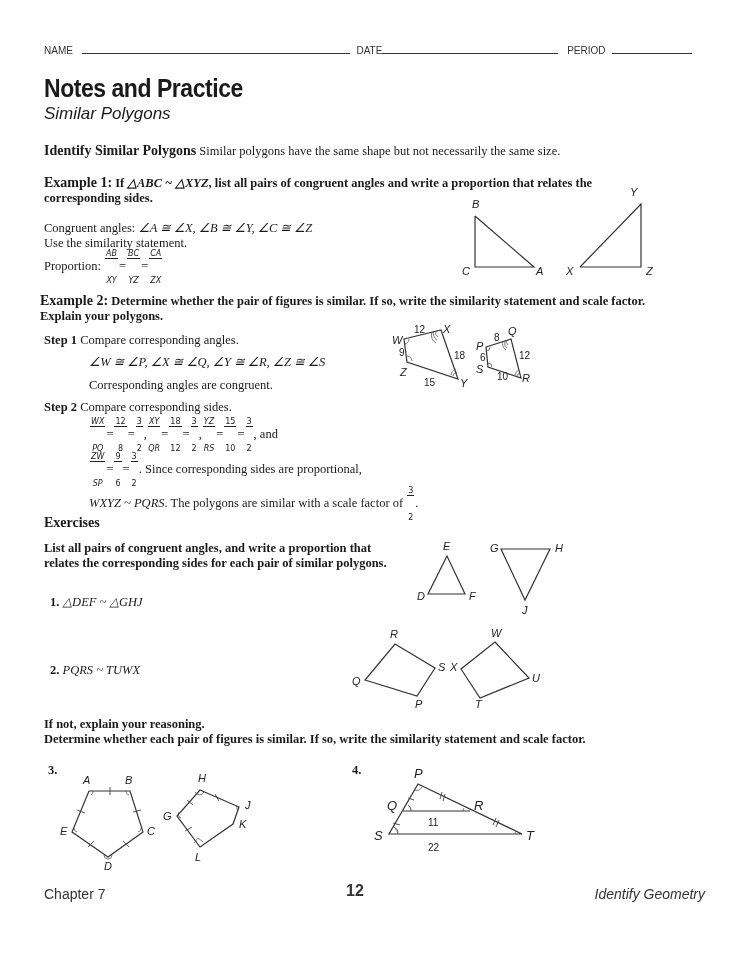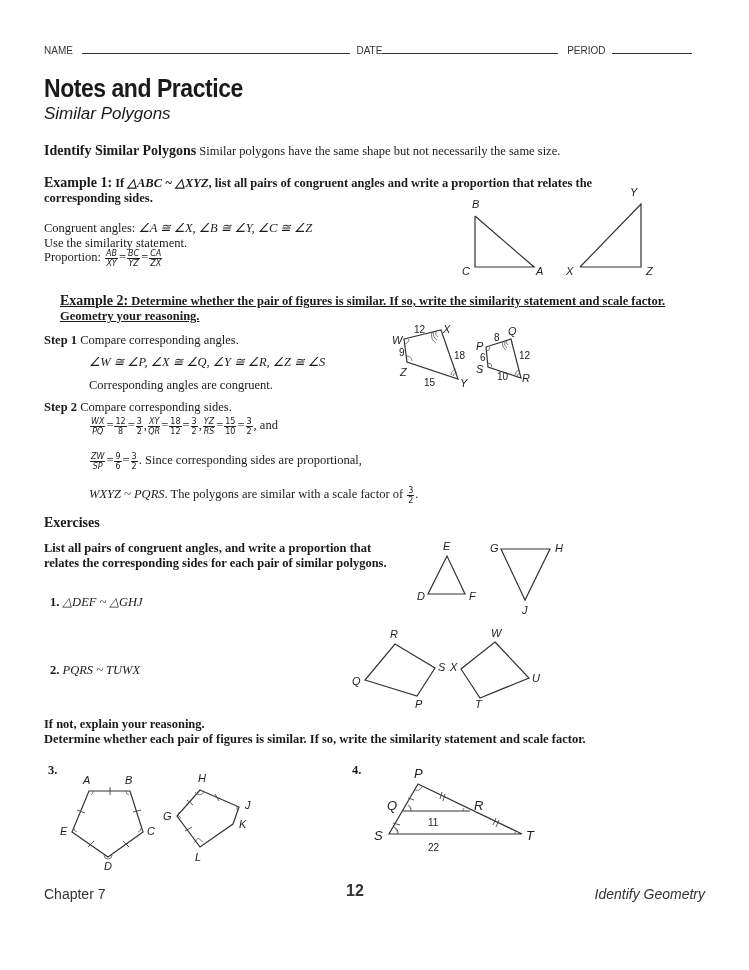--- a/index.html
+++ b/index.html
@@ -5,21 +5,21 @@
   html,body{margin:0;padding:0;background:#fff;}
   body{width:749px;height:970px;position:relative;overflow:hidden;color:#1a1a1a;font-family:"Liberation Serif",serif;}
   .abs{position:absolute;}
   .hdr{top:44px;left:44px;font-size:10px;color:#333;font-family:"Liberation Sans",sans-serif;white-space:nowrap;}
   .uline{display:inline-block;border-bottom:1px solid #333;height:9px;vertical-align:baseline;}
   .title{top:74px;left:44px;font-size:25px;font-weight:bold;font-family:"Liberation Sans",sans-serif;letter-spacing:-0.5px;transform:scaleX(0.92);transform-origin:left;}
   .subtitle{top:104px;left:44px;font-size:17px;font-style:italic;font-family:"Liberation Sans",sans-serif;}
   .p{font-size:12.5px;line-height:15px;}
   .b{font-weight:bold;}
   .i{font-style:italic;}
-  .frac{display:inline-flex;flex-direction:column;align-items:center;vertical-align:middle;font-size:8px;line-height:9px;margin:0 1px;font-family:"DejaVu Sans",sans-serif;}
+  .frac{display:inline-flex;flex-direction:column;align-items:center;vertical-align:middle;font-size:8px;line-height:9px;margin:0 1px;font-family:"DejaVu Sans",sans-serif;gap:17px;}
   .frac .n{border-bottom:0.8px solid #222;padding:0 1px;}
   .frac.it{font-style:italic;}
   svg text{font-family:"Liberation Sans",sans-serif;font-style:italic;font-size:11px;fill:#222;}
   svg .num{font-style:normal;font-size:10px;}
   .foot{top:886px;font-size:14px;font-family:"Liberation Sans",sans-serif;color:#333;}
 </style>
 </head>
 <body>
 
 <div class="abs hdr">
@@ -64,24 +64,24 @@
   <polyline points="25,28 25,79 84,79 25,28" fill="none" stroke="#333" stroke-width="1.2"></polyline>
   <polyline points="130,79 191,79 191,16 130,79" fill="none" stroke="#333" stroke-width="1.2"></polyline>
   <text x="22" y="20">B</text>
   <text x="12" y="87">C</text>
   <text x="86" y="87">A</text>
   <text x="116" y="87">X</text>
   <text x="180" y="8">Y</text>
   <text x="196" y="87">Z</text>
 </svg>
 
-<div class="abs p b" style="top:293px;left:60px;width:680px;text-decoration:underline;">
+<div class="abs p b" style="top:293px;left:40px;width:680px;">
   <span style="font-size:14px;">Example 2:</span>
   <span>Determine whether the pair of figures is similar. If so, write the similarity statement and scale factor.</span><br>
-  <span>Geometry your reasoning.</span>
+  <span>Explain your polygons.</span>
 </div>
 <div class="abs p" style="top:333px;left:44px;">
   <span class="b">Step 1</span>
   <span>Compare corresponding angles.</span>
 </div>
 <div class="abs p i" style="top:355px;left:89px;">∠W ≅ ∠P, ∠X ≅ ∠Q, ∠Y ≅ ∠R, ∠Z ≅ ∠S</div>
 <div class="abs p" style="top:378px;left:89px;">Corresponding angles are congruent.</div>
 
 <svg class="abs" style="top:320px;left:380px;" width="160" height="72">
   <polygon points="24,19 61,10 78,59 27,42" fill="none" stroke="#333" stroke-width="1.2"></polygon>

